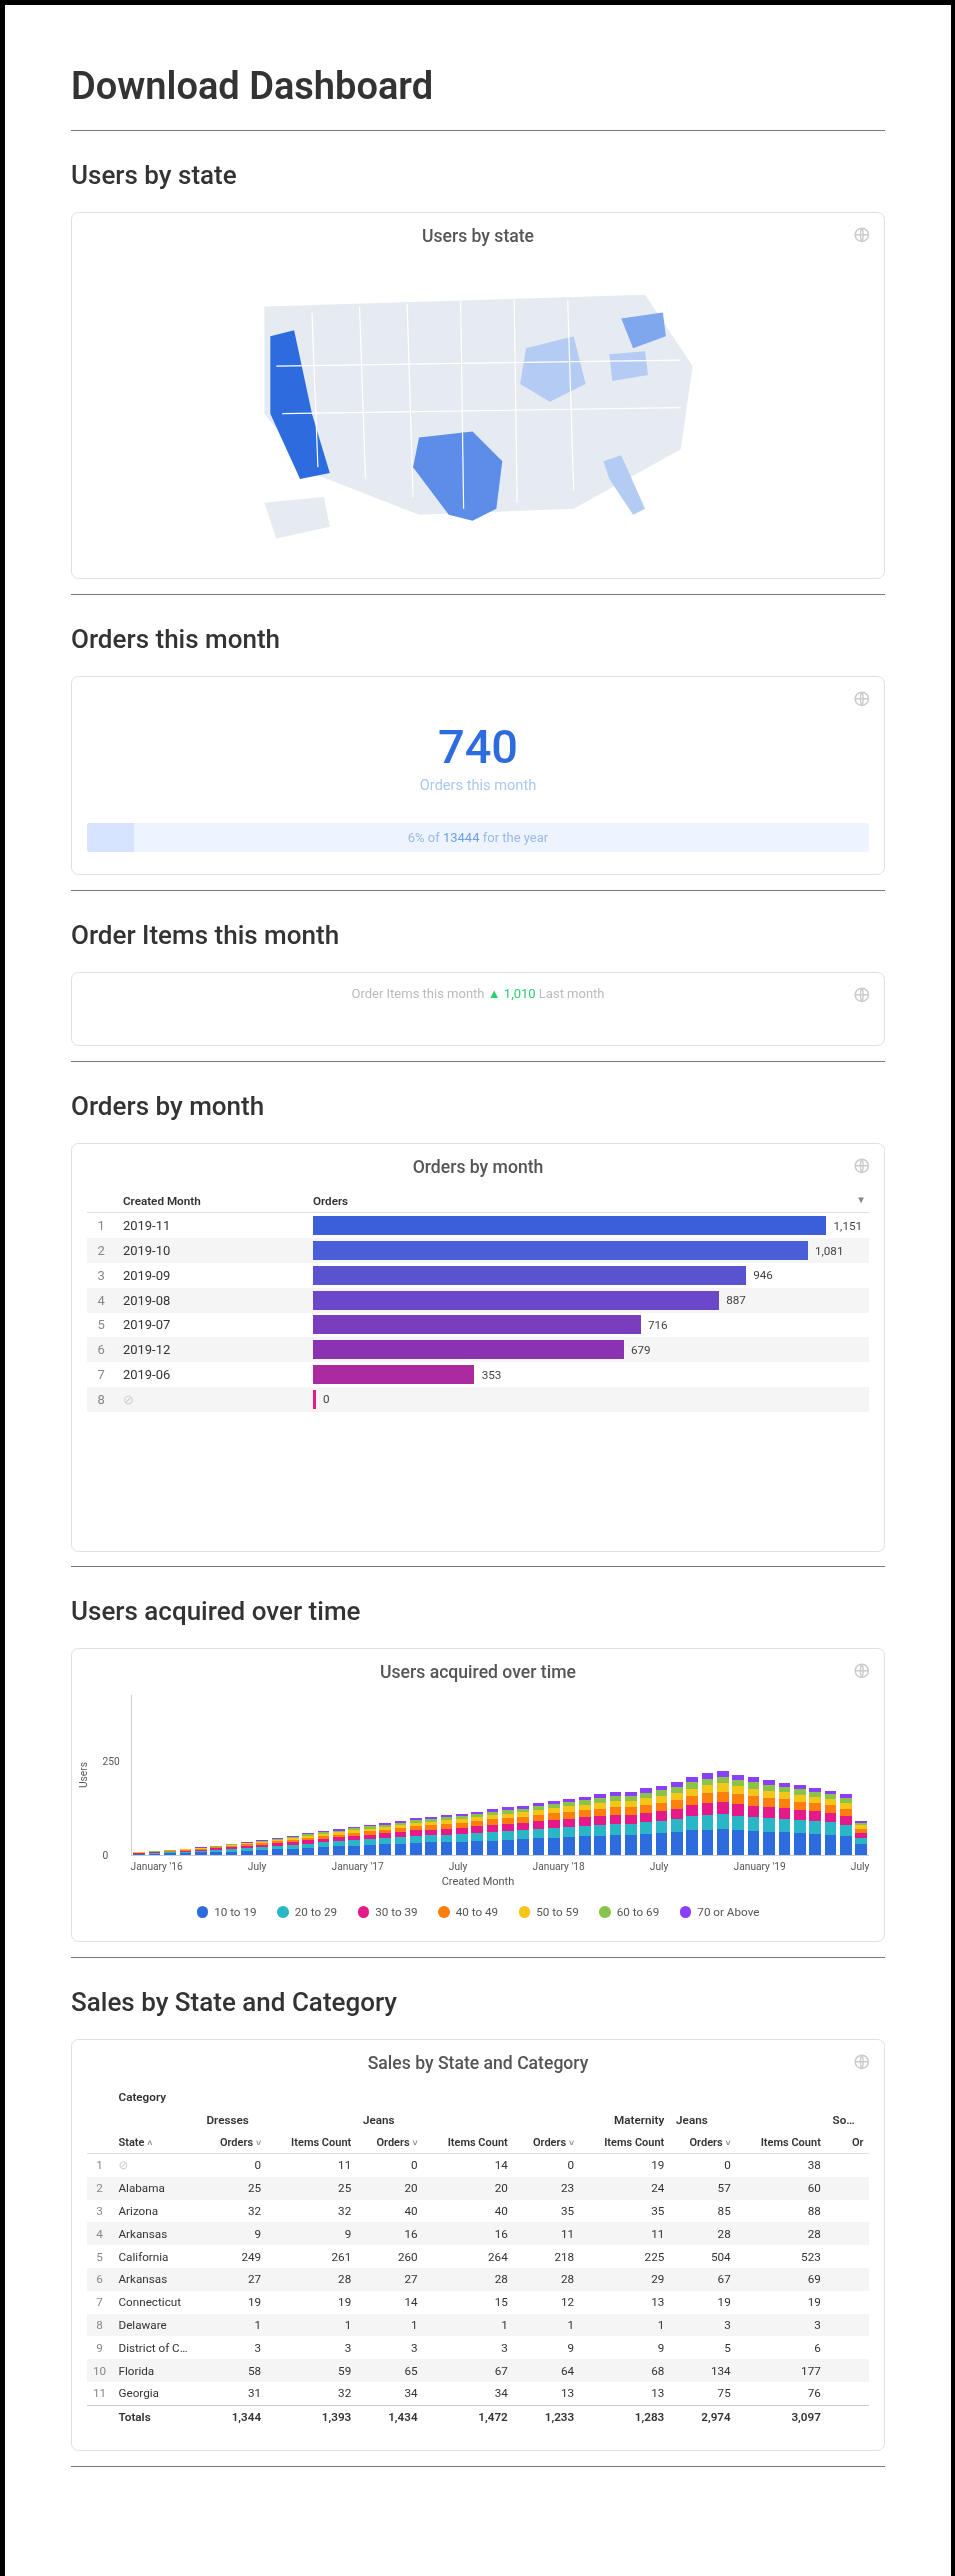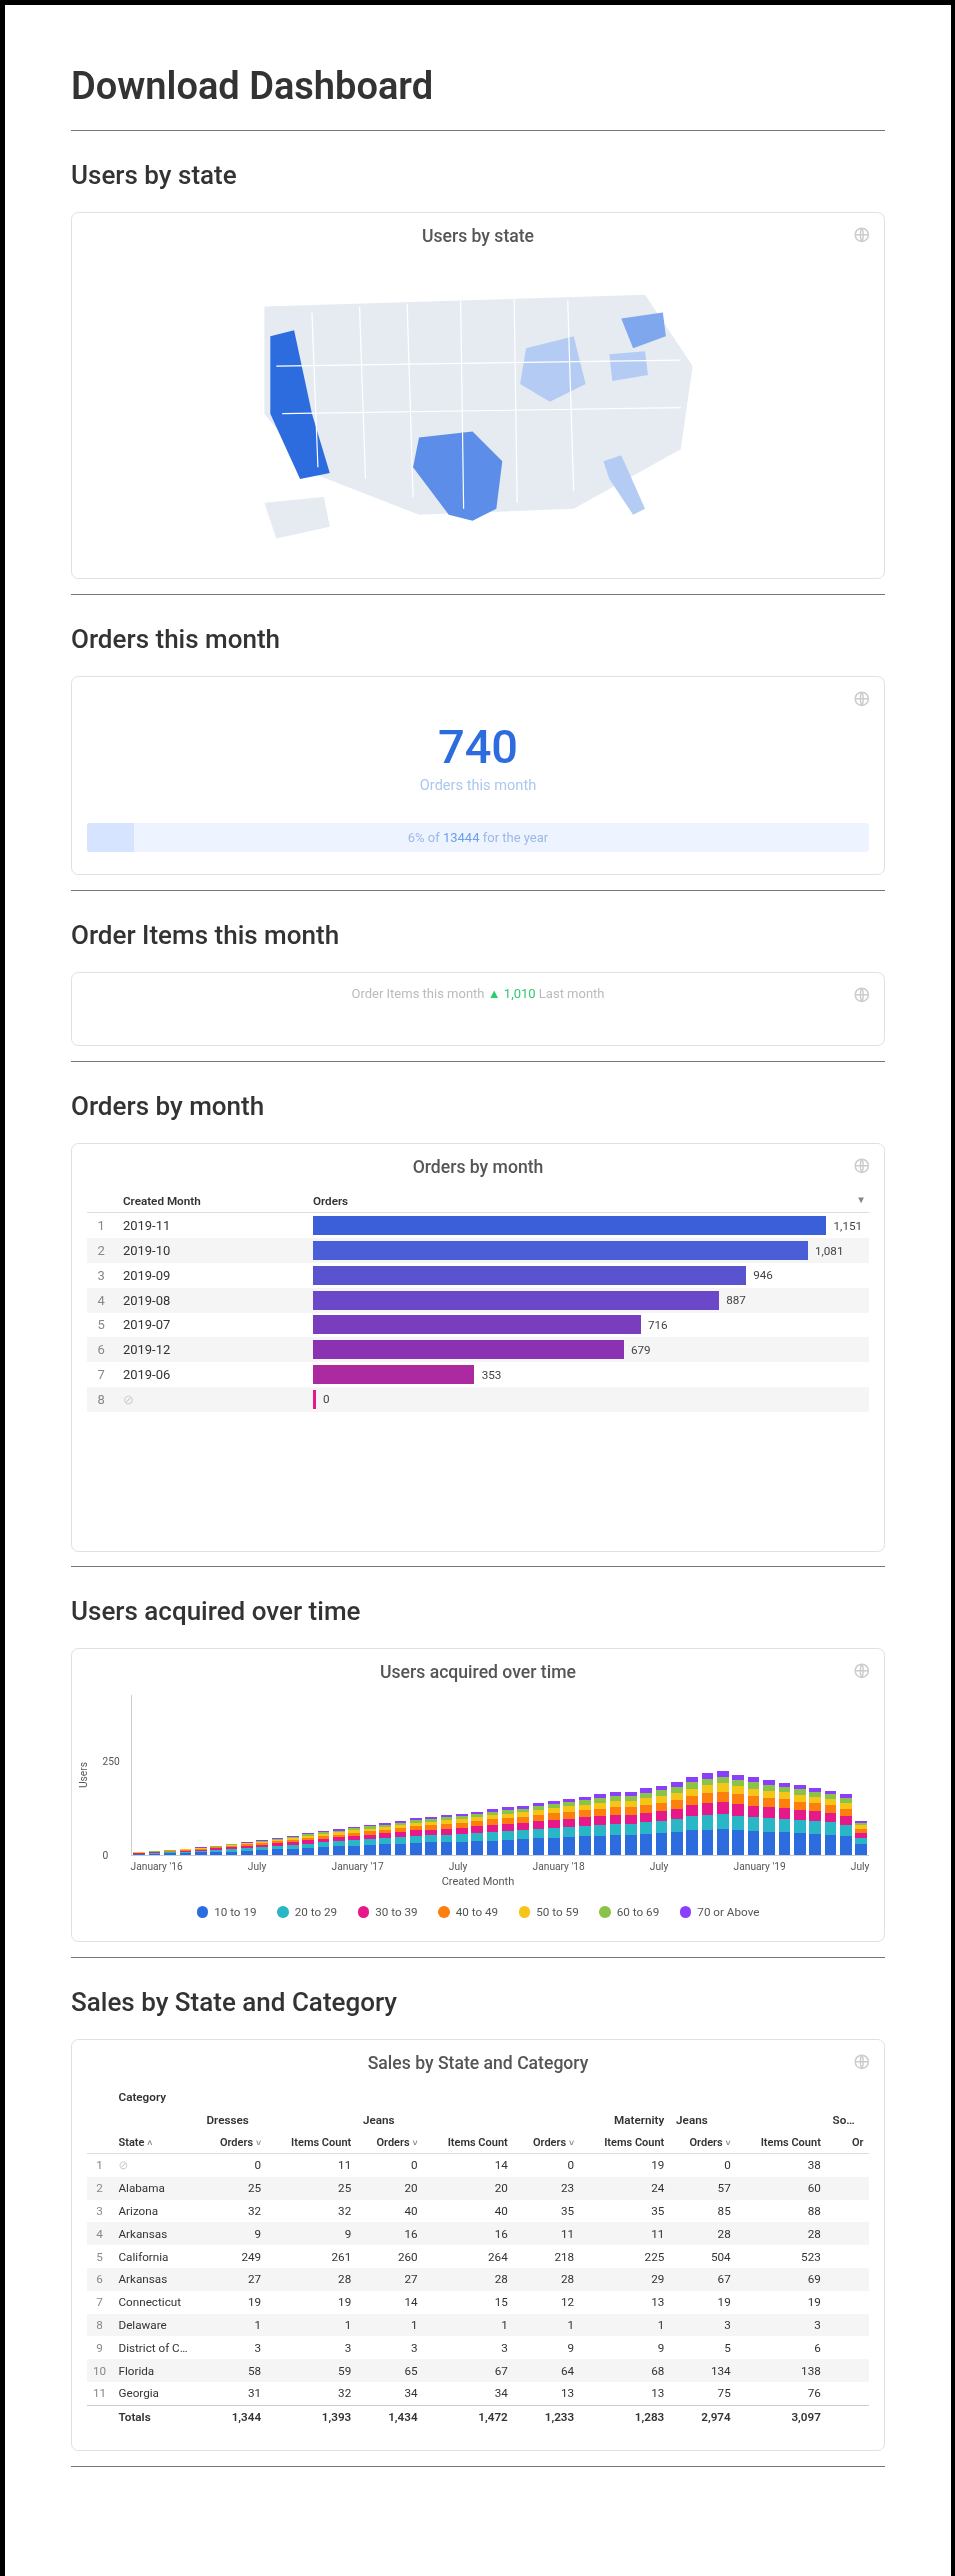--- a/index.html
+++ b/index.html
@@ -901,21 +901,21 @@
           <tr class="odd">
             <td class="idx-col">10</td>
             <td class="state-col">Florida</td>
             <td>58</td>
             <td>59</td>
             <td>65</td>
             <td>67</td>
             <td>64</td>
             <td>68</td>
             <td>134</td>
-            <td>138</td>
+            <td>177</td>
             <td class="more-col"></td>
           </tr>
           <tr>
             <td class="idx-col">11</td>
             <td class="state-col">Georgia</td>
             <td>31</td>
             <td>32</td>
             <td>34</td>
             <td>34</td>
             <td>13</td>

